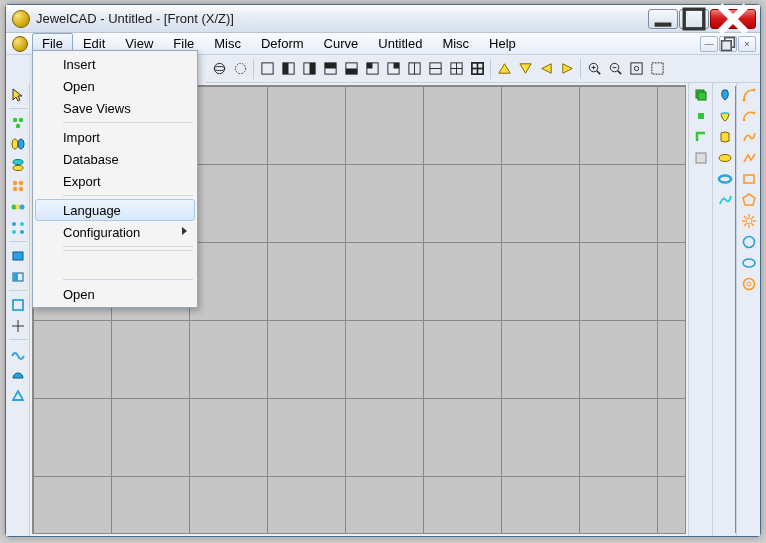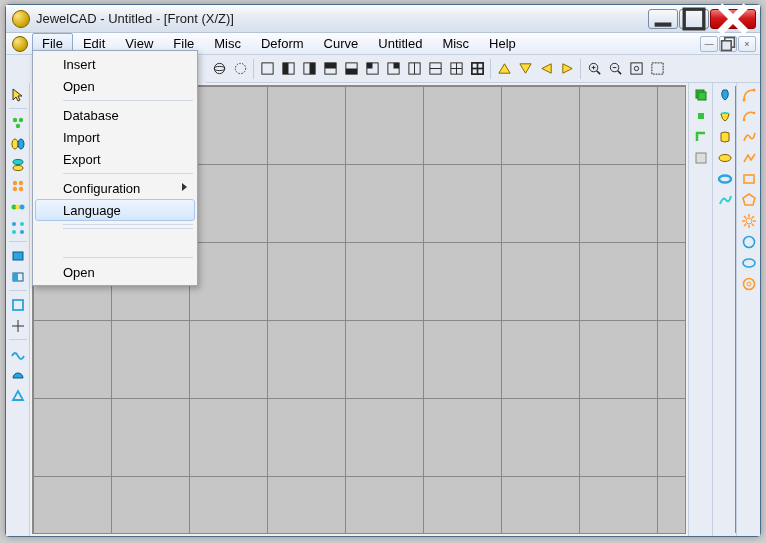--- a/index.html
+++ b/index.html
@@ -678,25 +678,26 @@
           </svg>
         </div>
     </div>
 
   </div>
 </div>
 
 <div class="dropdown" id="dropdown">
     <div class="dmi">Insert</div>
     <div class="dmi">Open</div>
+    <div class="dmi">Save Views</div>
     <div class="dsep"></div>
+    <div class="dmi">Import</div>
     <div class="dmi">Database</div>
-    <div class="dmi">Import</div>
     <div class="dmi">Export</div>
     <div class="dsep"></div>
+    <div class="dmi hover">Language</div>
     <div class="dmi">Configuration<span class="arrow"></span></div>
-    <div class="dmi hover">Language</div>
     <div class="dsep"></div>
     <div class="dsep"></div>
     <div class="dmi"></div>
     <div class="dsep"></div>
     <div class="dmi">Open</div>
   </div>
 
 </body></html>

